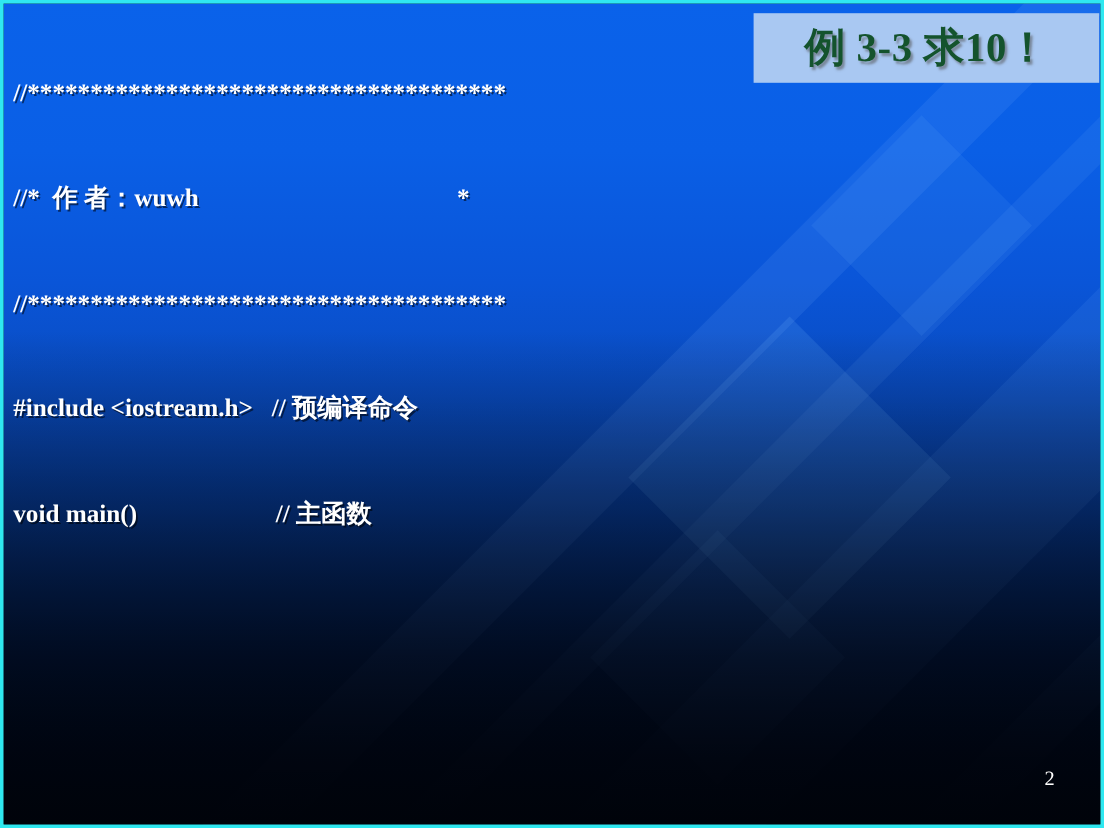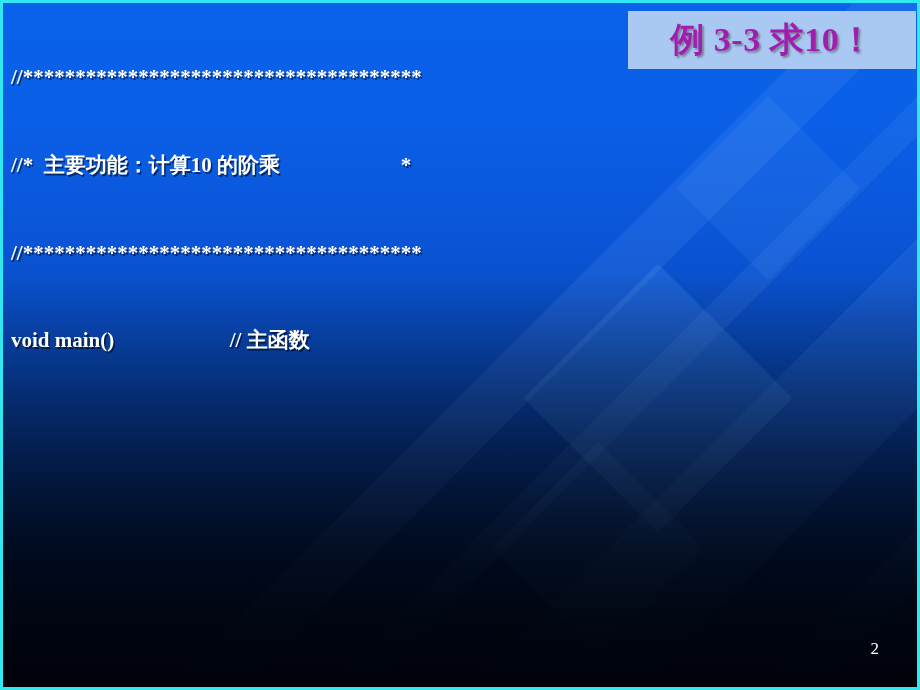--- a/index.html
+++ b/index.html
@@ -81,21 +81,21 @@
     left: 625px;
     top: 8px;
     width: 288px;
     height: 58px;
     background: #a9c8f2;
     display: flex;
     align-items: center;
     justify-content: center;
   }
   #title-text {
-    color: #a21caf;
+    color: #14532d;
     font-size: 34px;
     font-weight: bold;
     letter-spacing: 0.5px;
     white-space: nowrap;
     text-shadow: 2px 2px 2px rgba(80,80,80,0.55);
     font-family: "Liberation Serif", "DejaVu Serif", serif;
   }
 
   
   #code {
@@ -138,22 +138,23 @@
     <div class="band b5"></div>
   </div>
   <div id="bands-mask"></div>
 
   <div id="title-box">
     <span id="title-text">例 3-3   求10！</span>
   </div>
 
   <div id="code">
     <span class="cl">//**************************************</span>
-    <span class="cl">//*  主要功能：计算10 的阶乘                       *</span>
+    <span class="cl">//*  作 者：wuwh                                         *</span>
     <span class="cl">//**************************************</span>
+    <span class="cl">#include &lt;iostream.h&gt;   // 预编译命令</span>
     <span class="cl">void main()                      // 主函数</span>
     
     
     
     
     
     
     
     
     

